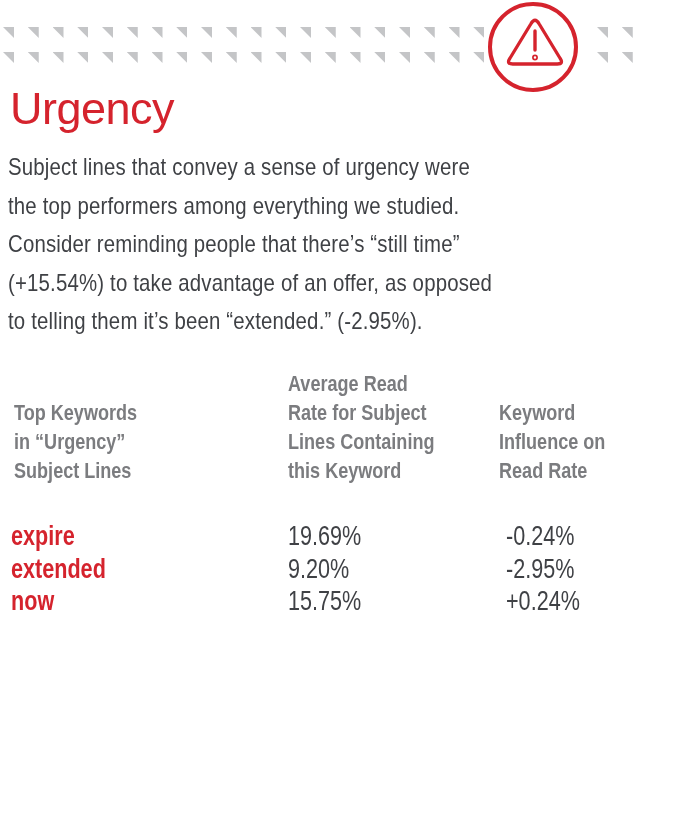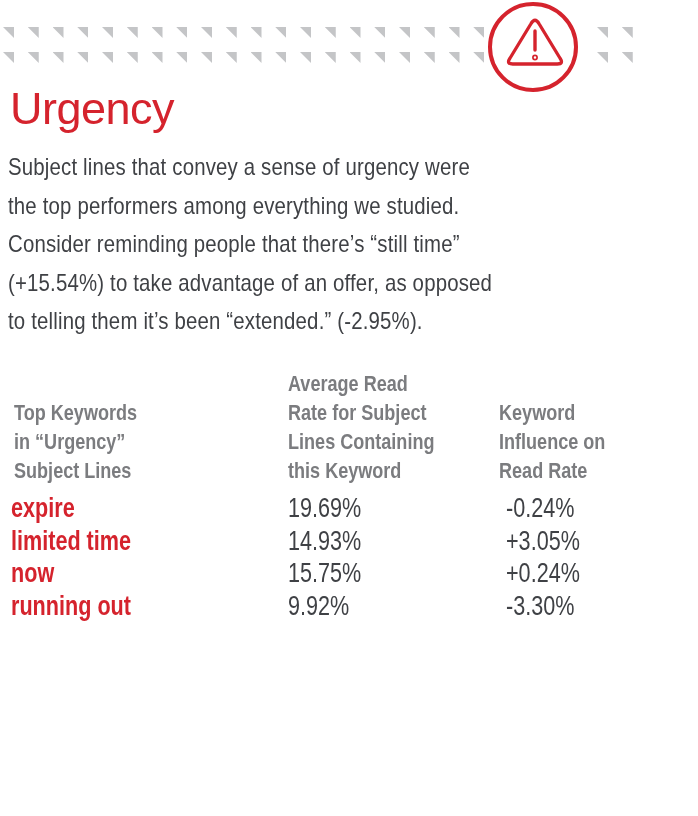--- a/index.html
+++ b/index.html
@@ -23,21 +23,21 @@
            font-size:24px; line-height:38.5px; letter-spacing:0.2px;
            color:#3f4145; white-space:nowrap; }
   
   .hcol { position:absolute; transform:scaleX(0.84); transform-origin:0 0;
           font-weight:bold; font-size:21.5px; line-height:29px;
           color:#7b7c7f; white-space:nowrap; }
   .hcol1 { left:14px;  top:399px; }
   .hcol2 { left:288px; top:370px; }
   .hcol3 { left:499px; top:399px; }
   
-  .tbody { position:absolute; left:0; top:492px; width:698px; }
+  .tbody { position:absolute; left:0; top:520px; width:698px; }
   .trow  { position:relative; height:32.5px; }
   .cell  { position:absolute; transform:scaleX(0.8); transform-origin:0 0;
            font-size:27px; line-height:32.5px; white-space:nowrap; }
   .kw    { left:11px;  color:#d5232d; font-weight:bold; }
   .rate  { left:288px; color:#3f4145; font-weight:500; }
   .infl  { left:506px; color:#3f4145; font-weight:500; }
 </style>
 </head>
 <body>
 
@@ -133,29 +133,24 @@
     <div>Read Rate</div>
   </div>
 
   <div class="tbody">
     <div class="trow">
       <span class="cell kw">expire</span>
       <span class="cell rate">19.69%</span>
       <span class="cell infl">-0.24%</span>
     </div>
     <div class="trow">
-      <span class="cell kw">limited time</span>
-      <span class="cell rate">14.93%</span>
-      <span class="cell infl">+3.05%</span>
+      <span class="cell kw">extended</span>
+      <span class="cell rate">9.20%</span>
+      <span class="cell infl">-2.95%</span>
     </div>
     <div class="trow">
       <span class="cell kw">now</span>
       <span class="cell rate">15.75%</span>
       <span class="cell infl">+0.24%</span>
     </div>
-    <div class="trow">
-      <span class="cell kw">running out</span>
-      <span class="cell rate">9.92%</span>
-      <span class="cell infl">-3.30%</span>
-    </div>
   </div>
 
 </div>
 
 </body></html>

